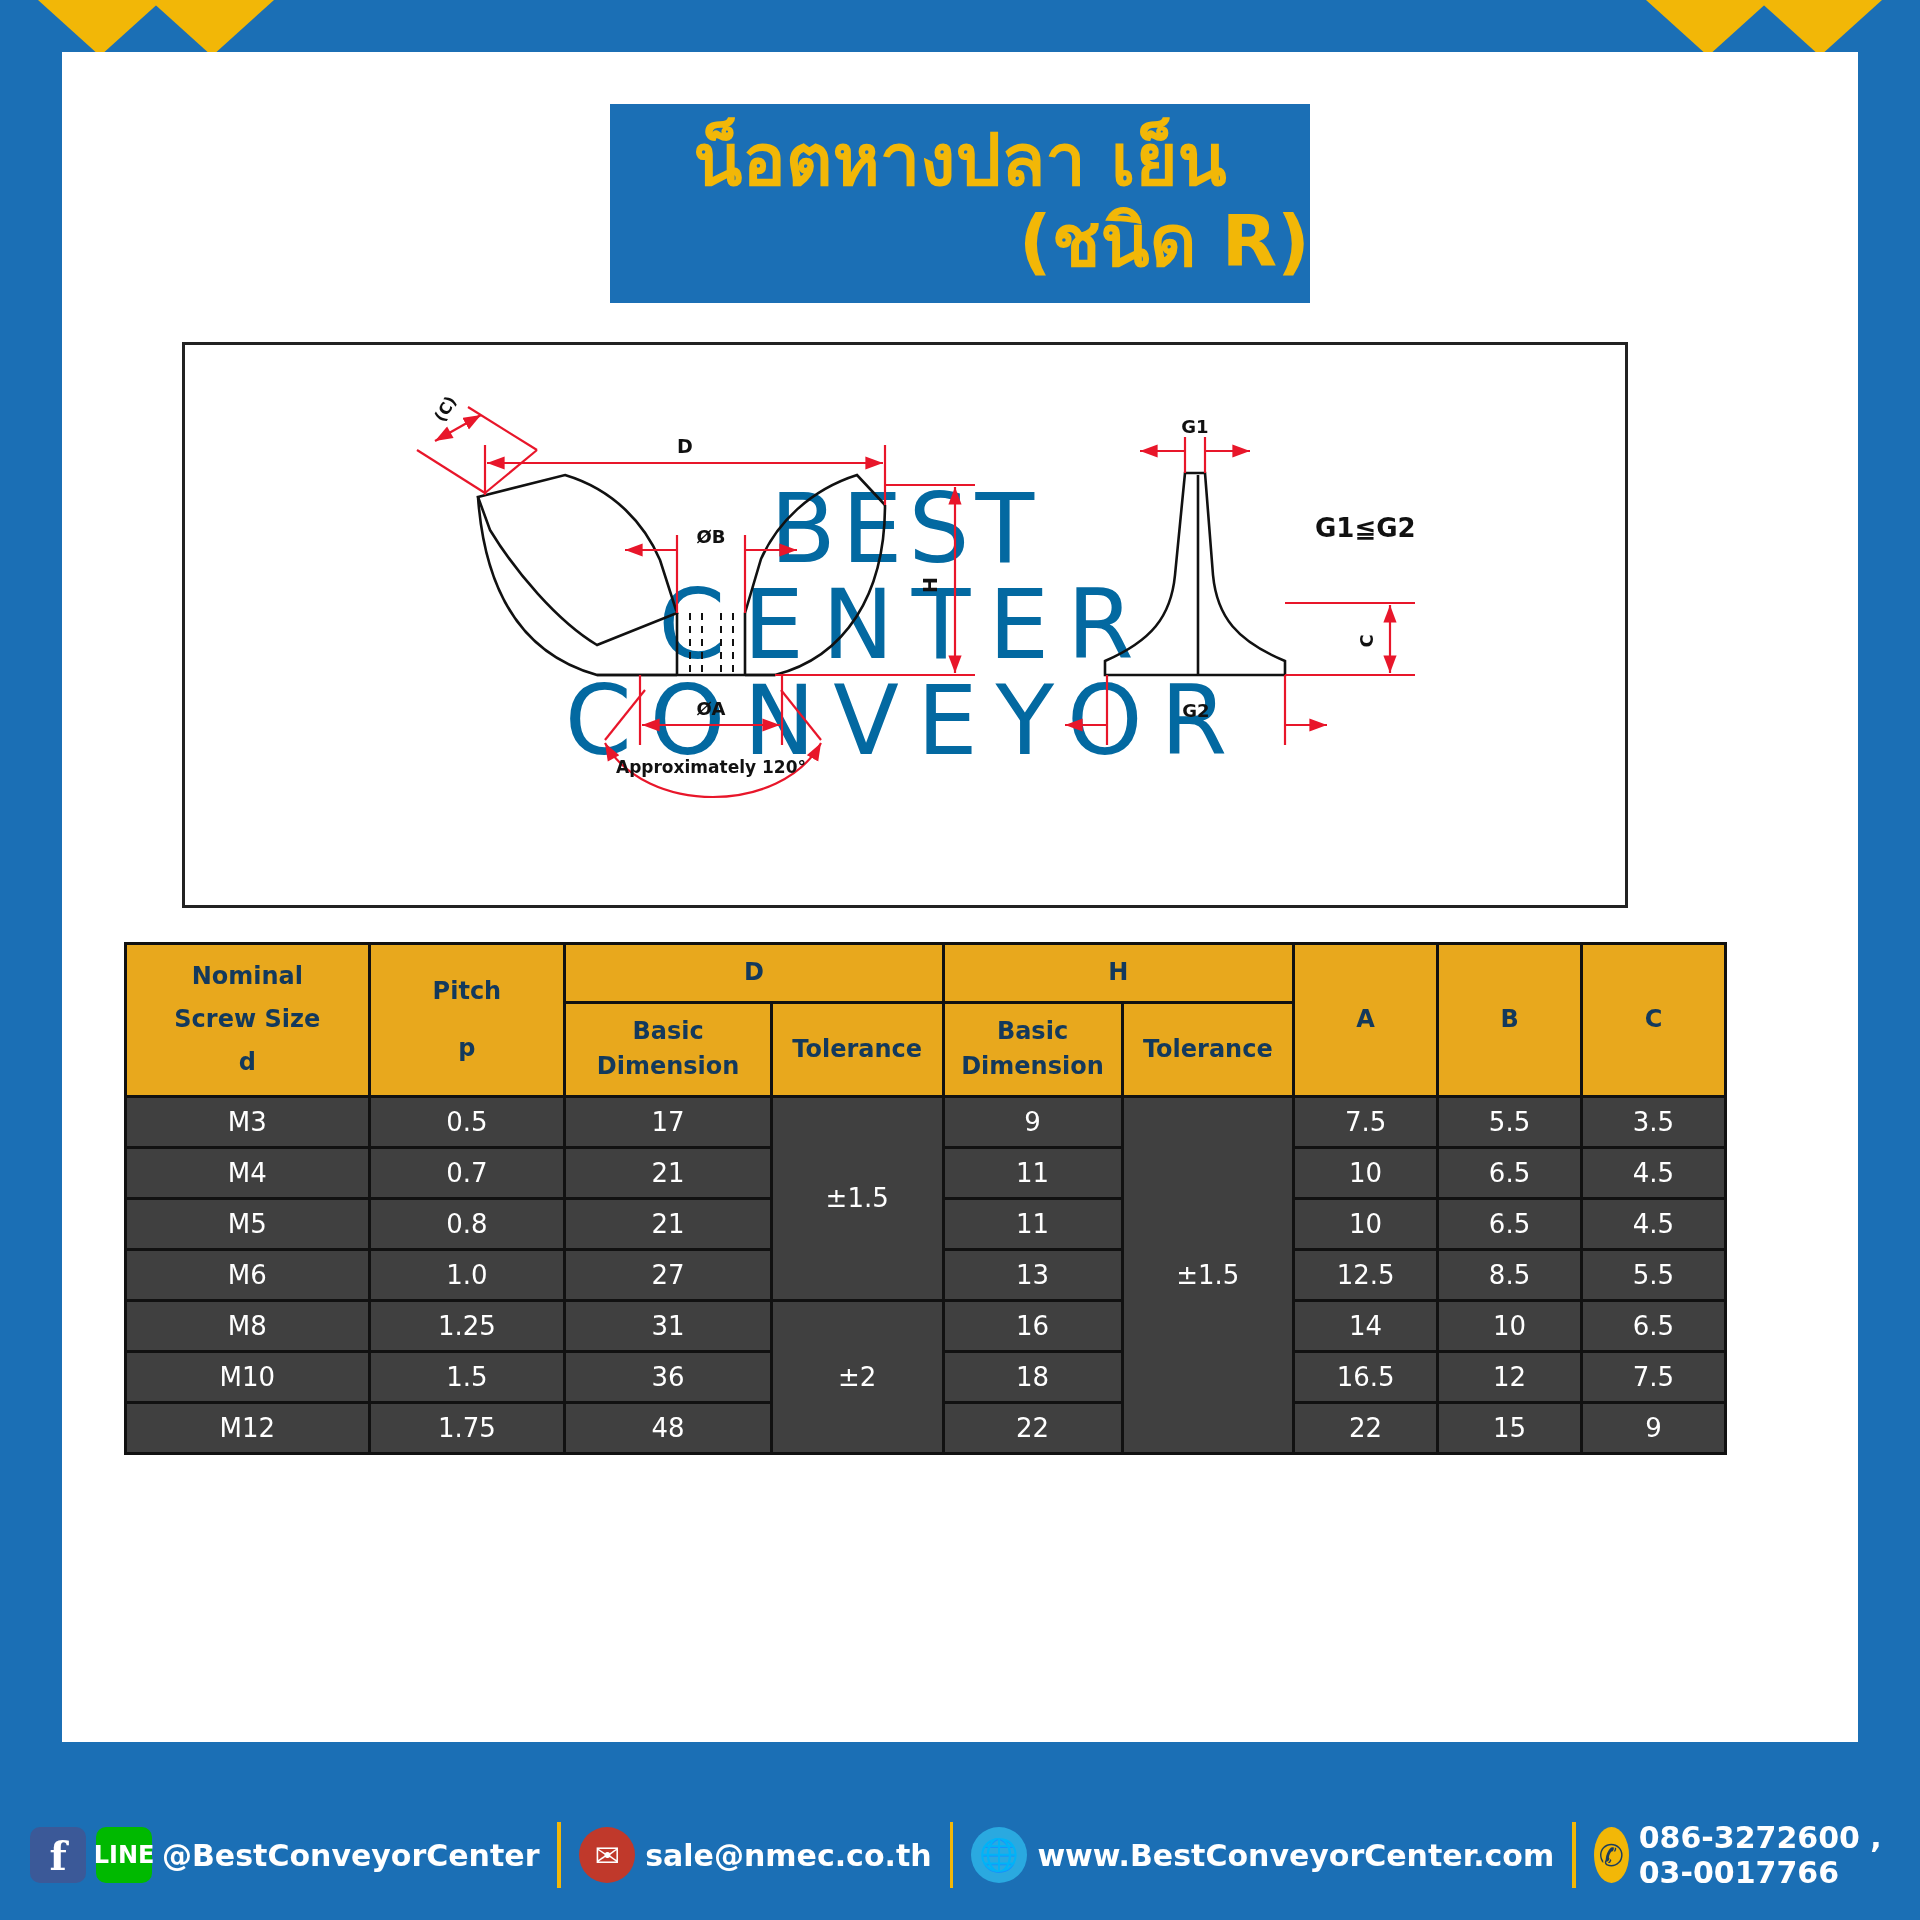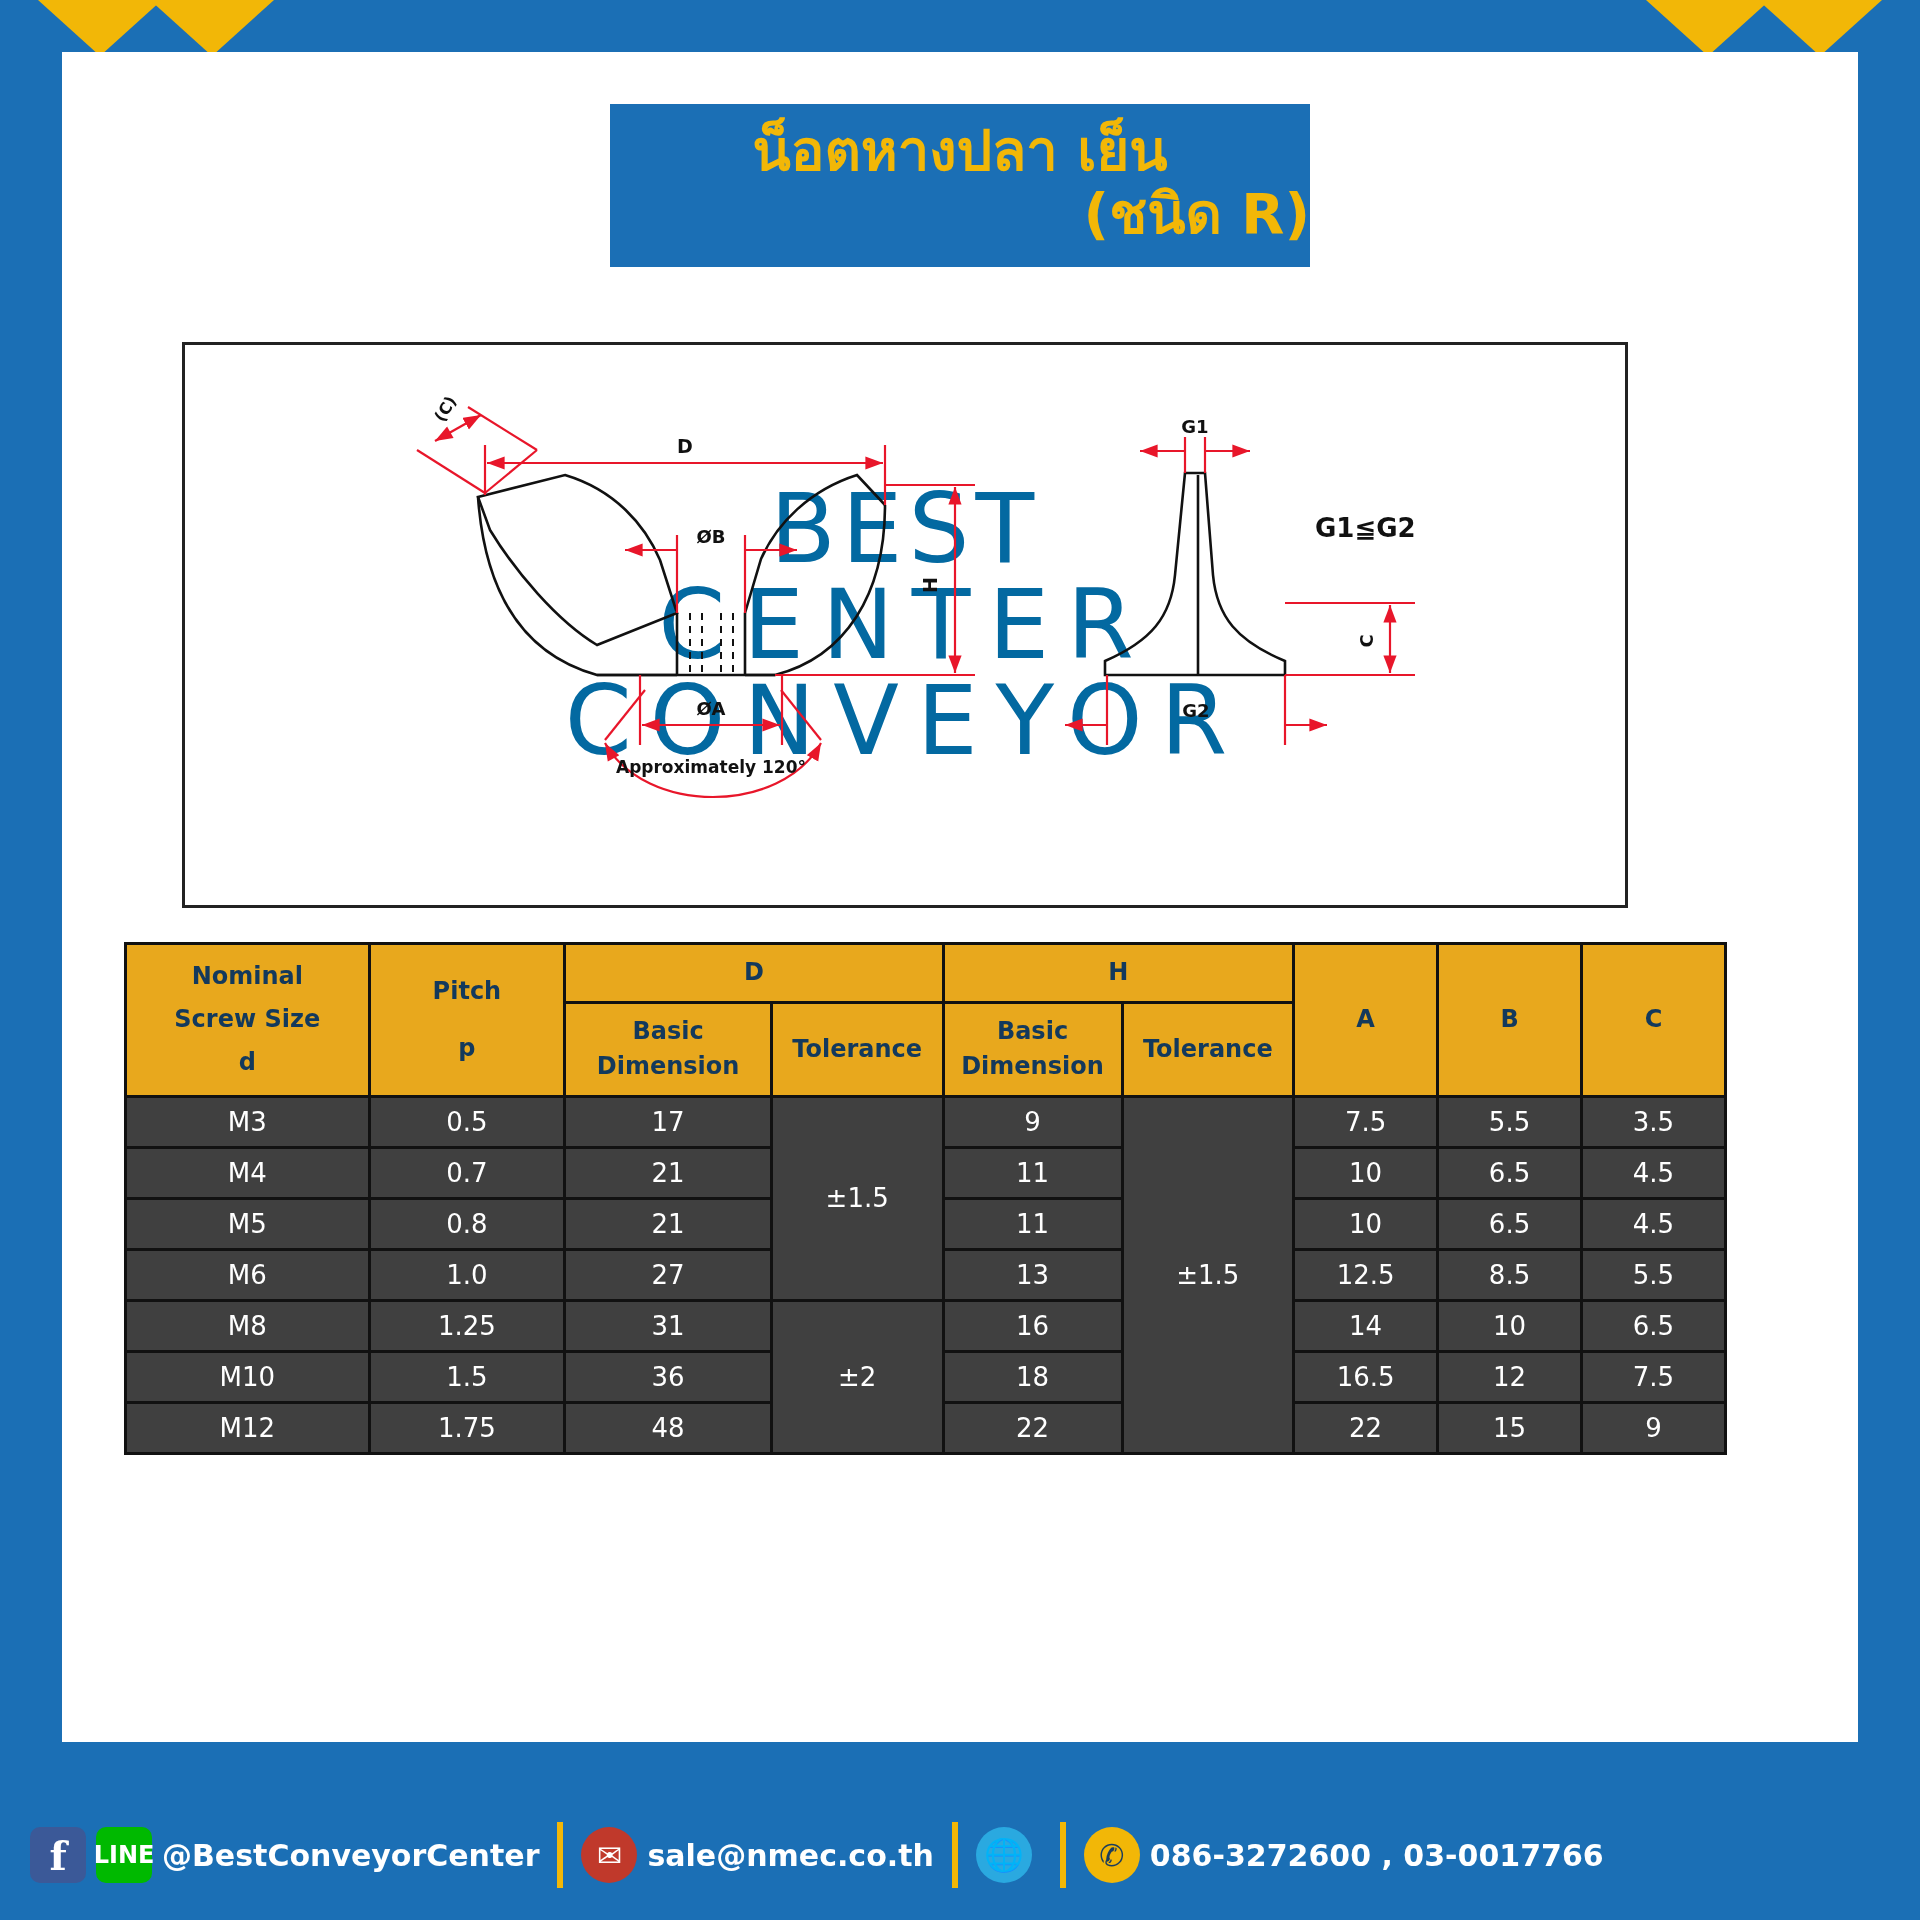--- a/index.html
+++ b/index.html
@@ -23,21 +23,21 @@
     position:absolute;left:62px;top:52px;width:1796px;height:1690px;
     background:#ffffff;
   }
   
   .title-box{
     position:absolute;left:calc(50% - 350px);top:52px;width:700px;
     background:#1b6fb5;color:#f2b707;text-align:center;
     padding:16px 0 22px 0;
     font-weight:bold;
     line-height:1.12;
-    font-size:56px;
+    font-size:72px;
   }
   .title-box .l1{display:block;}
   .title-box .l2{display:block;text-align:right;}
 
   
   .drawing{
     position:absolute;left:120px;top:290px;width:1440px;height:560px;
     background:#fff;border:3px solid #222;
     overflow:hidden;
   }
@@ -330,19 +330,20 @@
     <span>@BestConveyorCenter</span>
   </div>
   <div class="f-div"></div>
   <div class="f-seg">
     <span class="icon-sq ic-mail">✉</span>
     <span>sale@nmec.co.th</span>
   </div>
   <div class="f-div"></div>
   <div class="f-seg">
     <span class="icon-sq ic-web">🌐</span>
+    <span>www.BestConveyorCenter.com</span>
   </div>
   <div class="f-div"></div>
   <div class="f-seg">
     <span class="icon-sq ic-tel">✆</span>
     <span>086-3272600 , 03-0017766</span>
   </div>
 </div>
 
 </body></html>

